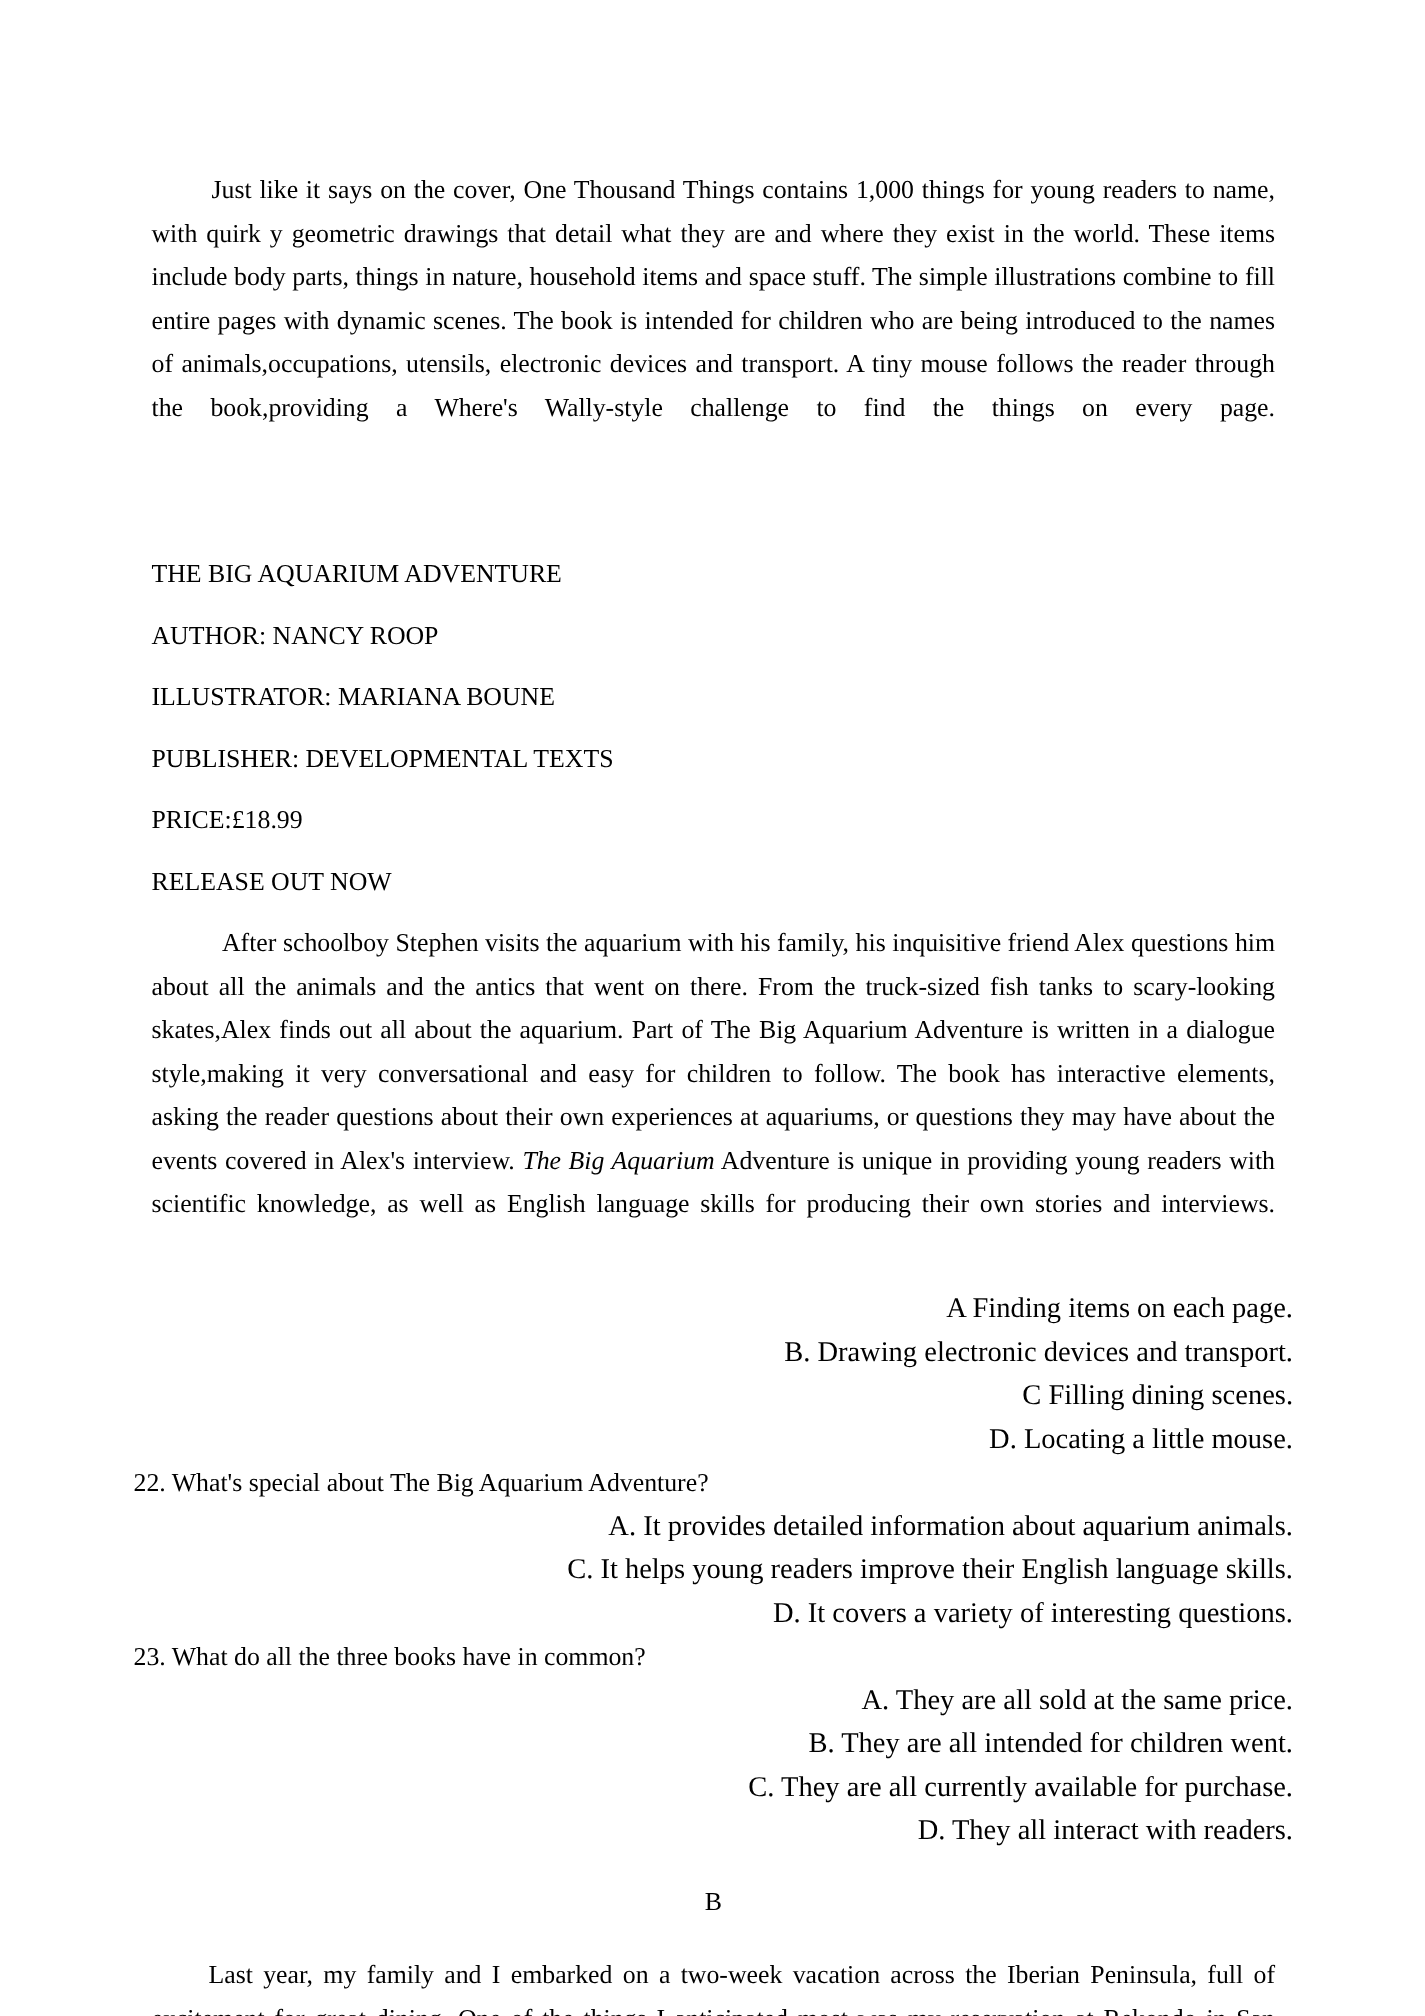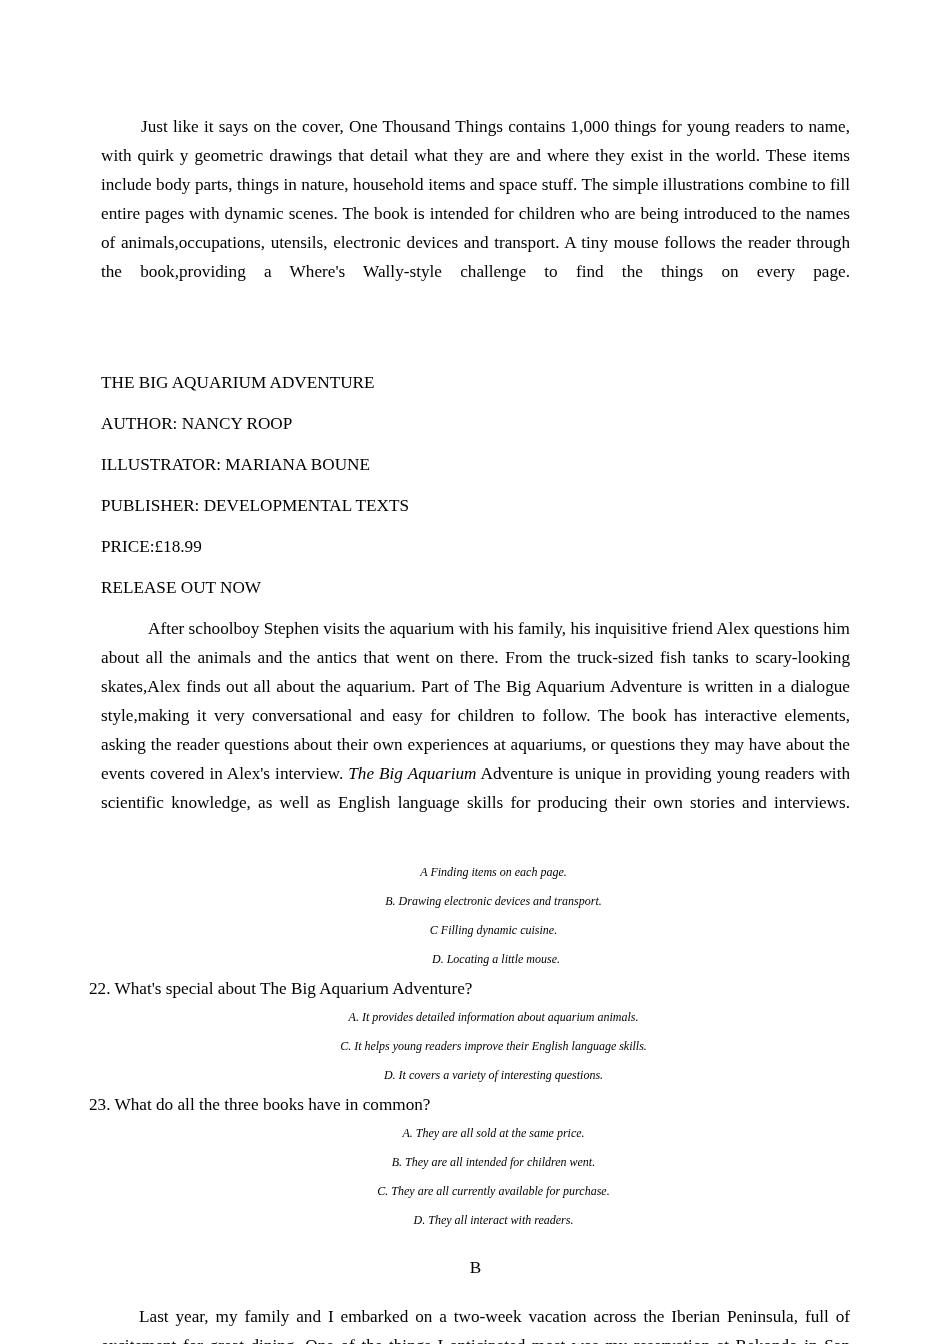--- a/index.html
+++ b/index.html
@@ -56,26 +56,25 @@
   }
 
   
   .question {
     font-size: 17.2px;
     line-height: 29px;
     text-align: left;
     margin: 0;
   }
   .option {
-    font-size: 12px;
+    font-size: 19px;
     line-height: 29px;
-    text-align: center;
+    text-align: right;
     margin: 0;
     padding-left: 36px;
-    font-style: italic;
   }
   .option.nudge { padding-left: 41px; }
 
   .section-letter {
     font-size: 17.2px;
     line-height: 29px;
     text-align: center;
     margin: 0;
   }
 
@@ -95,21 +94,21 @@
     <p class="meta">AUTHOR: NANCY ROOP</p>
     <p class="meta">ILLUSTRATOR: MARIANA BOUNE</p>
     <p class="meta">PUBLISHER: DEVELOPMENTAL TEXTS</p>
     <p class="meta">PRICE:£18.99</p>
     <p class="meta">RELEASE OUT NOW</p>
 
     <p class="para indent-b"><span>After schoolboy Stephen visits the aquarium with his family, his inquisitive friend Alex questions him about all the animals and the antics that went on there. From the truck-sized fish tanks to scary-looking skates,Alex finds out all about the aquarium. Part of The Big Aquarium Adventure is written in a dialogue style,making it very conversational and easy for children to follow. The book has interactive elements, asking the reader questions about their own experiences at aquariums, or questions they may have about the events covered in Alex's interview. </span><i>The Big Aquarium</i><span> Adventure is unique in providing young readers with scientific knowledge,  as well as English language skills for producing their own stories and interviews.</span></p>
 
     <p class="option">A Finding items on each page.</p>
     <p class="option">B. Drawing electronic devices and transport.</p>
-    <p class="option">C Filling dynamic cuisine.</p>
+    <p class="option">C Filling dining scenes.</p>
     <p class="option nudge">D. Locating a little mouse.</p>
 
     <p class="question"><span>22. </span><span>What's special about The Big Aquarium Adventure?</span></p>
     <p class="option">A. It provides detailed information about aquarium animals.</p>
     <p class="option">C. It helps young readers improve their English language skills.</p>
     <p class="option">D. It covers a variety of interesting questions.</p>
 
     <p class="question"><span>23. </span><span>What do all the three books have in common?</span></p>
     <p class="option">A. They are all sold at the same price.</p>
     <p class="option">B. They are all intended for children went.</p>

